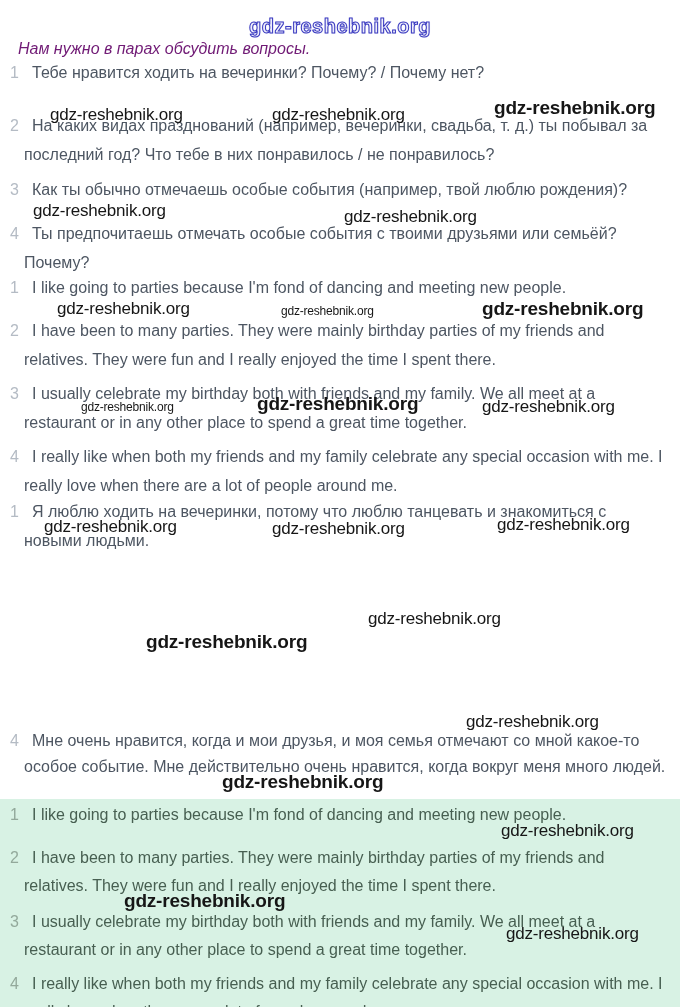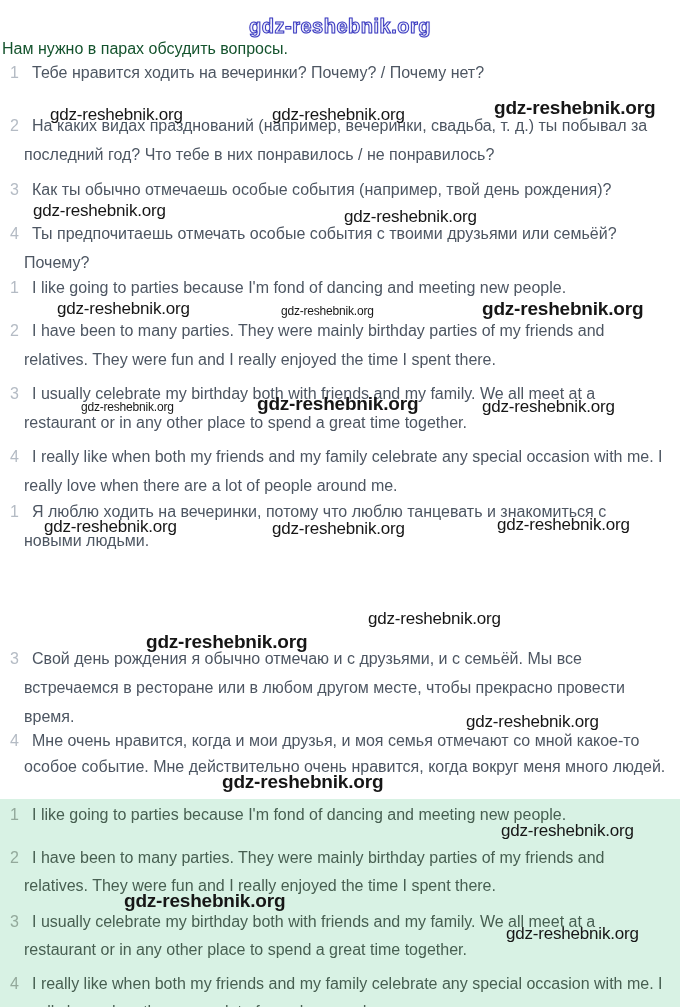--- a/index.html
+++ b/index.html
@@ -12,22 +12,22 @@
     color:#4d5662;
   }
   .page { position:absolute; inset:0; width:680px; height:1007px;margin-top:13px; }
 
   .hl-bg {
     position:absolute; left:0; top:786px; width:680px; height:221px;
     background:#d8f2e4;
   }
 
   .intro {
-    position:absolute; left:2px; top:25px; width:660px;
-    font-size:16px; line-height:22px; color:#14532d;
+    position:absolute; left:18px; top:25px; width:660px;
+    font-size:16px; line-height:22px; color:#701a75;font-style:italic;
   }
 
   .para {
     position:absolute; left:10px; width:656px;
     font-size:16px; line-height:29px;
     padding-left:14px; text-indent:-14px;
     color:#4d5662;
   }
   .para .num {
     display:inline-block; width:14px; margin-right:8px;
@@ -60,30 +60,29 @@
 <div class="page">
 
   <div class="hl-bg"></div>
 
   <div class="wm-blue">gdz-reshebnik.org</div>
 
   <p class="intro">Нам нужно в парах обсудить вопросы.</p>
 
   <div class="para" style="top:45px"><span class="num">1</span><span>Тебе нравится ходить на вечеринки? Почему? / Почему нет?</span></div>
   <div class="para" style="top:98px"><span class="num">2</span><span>На каких видах празднований (например, вечеринки, свадьба, т. д.) ты побывал за последний год? Что тебе в них понравилось / не понравилось?</span></div>
-  <div class="para" style="top:162px"><span class="num">3</span><span>Как ты обычно отмечаешь особые события (например, твой день рождения)?</span></div>
+  <div class="para" style="top:162px"><span class="num">3</span><span>Как ты обычно отмечаешь особые события (например, твой люблю рождения)?</span></div>
   <div class="para" style="top:206px"><span class="num">4</span><span>Ты предпочитаешь отмечать особые события с твоими друзьями или семьёй? Почему?</span></div>
 
   <div class="para" style="top:260px"><span class="num">1</span><span>I like going to parties because I'm fond of dancing and meeting new people.</span></div>
   <div class="para" style="top:303px"><span class="num">2</span><span>I have been to many parties. They were mainly birthday parties of my friends and relatives. They were fun and I really enjoyed the time I spent there.</span></div>
   <div class="para" style="top:366px"><span class="num">3</span><span>I usually celebrate my birthday both with friends and my family. We all meet at a restaurant or in any other place to spend a great time together.</span></div>
   <div class="para" style="top:429px"><span class="num">4</span><span>I really like when both my friends and my family celebrate any special occasion with me. I really love when there are a lot of people around me.</span></div>
 
   <div class="para" style="top:484px"><span class="num">1</span><span>Я люблю ходить на вечеринки, потому что люблю танцевать и знакомиться с новыми людьми.</span></div>
-  <div class="para" style="top:631px"><span class="num">3</span><span>Свой день рождения я обычно отмечаю и с друзьями, и с семьёй. Мы все встречаемся в ресторане или в любом другом месте, чтобы прекрасно провести время.</span></div>
   <div class="para" style="top:715px; line-height:26px"><span class="num">4</span><span>Мне очень нравится, когда и мои друзья, и моя семья отмечают со мной какое-то особое событие. Мне действительно очень нравится, когда вокруг меня много людей.</span></div>
 
   <div class="para green" style="top:788px"><span class="num">1</span><span>I like going to parties because I'm fond of dancing and meeting new people.</span></div>
   <div class="para green" style="top:831px"><span class="num">2</span><span>I have been to many parties. They were mainly birthday parties of my friends and relatives. They were fun and I really enjoyed the time I spent there.</span></div>
   <div class="para green" style="top:895px"><span class="num">3</span><span>I usually celebrate my birthday both with friends and my family. We all meet at a restaurant or in any other place to spend a great time together.</span></div>
   <div class="para green" style="top:957px"><span class="num">4</span><span>I really like when both my friends and my family celebrate any special occasion with me. I really love when there are a lot of people around me.</span></div>
 
   <span class="wm wm-m" style="left:50px;  top:92px">gdz-reshebnik.org</span>
   <span class="wm wm-m" style="left:272px; top:92px">gdz-reshebnik.org</span>
   <span class="wm wm-l" style="left:494px; top:84px">gdz-reshebnik.org</span>

